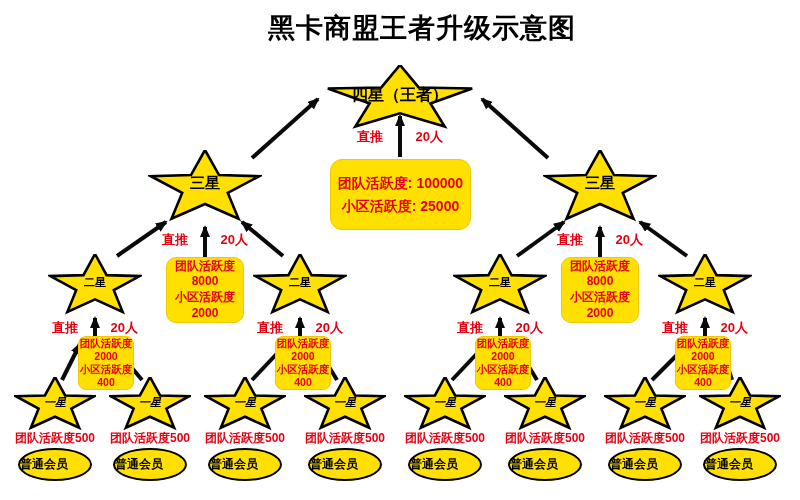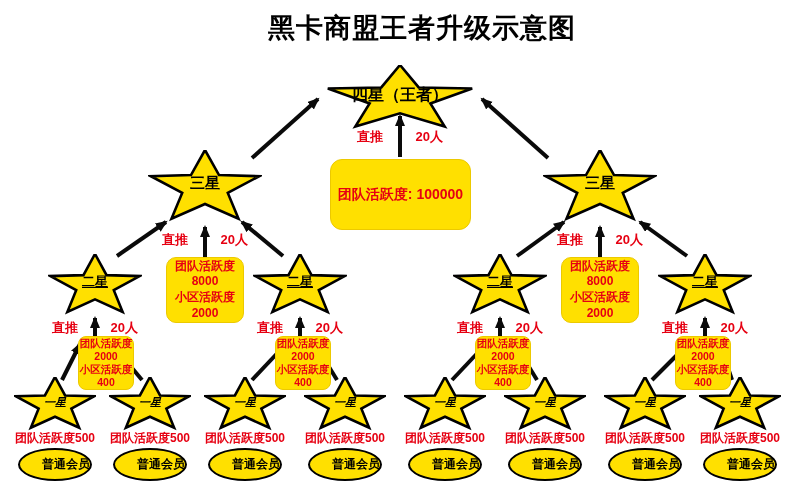--- a/index.html
+++ b/index.html
@@ -11,40 +11,40 @@
 
   .arrows { position:absolute; left:0; top:0; z-index:1; }
 
   .star { position:absolute; z-index:3; }
   .star svg { width:100%; height:100%; display:block; }
   .star-shape { fill:#FFE000; stroke:#000; stroke-width:2.6; }
   .star-label { position:absolute; left:50%; top:44%; transform:translate(-50%,-50%);
                 font-weight:bold; color:#000; white-space:nowrap; }
   .star.king .star-label { font-size:16px; }
   .star.s3 .star-label { font-size:15px; }
-  .star.s2 .star-label { font-size:13px;text-decoration:underline; }
+  .star.s2 .star-label { font-size:11px; }
   .star.s1 .star-label { font-size:11px;font-style:italic; }
 
   .box { position:absolute; z-index:2; background:#FFE000; border:1px solid #ecc900;
          color:#E60012; font-weight:bold; text-align:center;
          display:flex; flex-direction:column; justify-content:center; }
   .box.big { font-size:14px; line-height:1.6; border-radius:12px; }
   .box.mid { font-size:12px; line-height:1.3; border-radius:10px; }
   .box.small { font-size:10.5px; line-height:1.22; border-radius:8px; }
 
   .promo { position:absolute; z-index:4; width:86px; height:16px;
            display:flex; justify-content:space-between; align-items:center;
            color:#E60012; font-weight:bold; font-size:13px; white-space:nowrap; }
 
   .activity { position:absolute; z-index:2; width:96px; text-align:center;
               color:#E60012; font-weight:bold; font-size:12px; white-space:nowrap; }
 
   .member { position:absolute; z-index:2; width:74px; height:33px; background:#FFE000;
             border:2.5px solid #000; border-radius:50%;
-            display:flex; align-items:center; justify-content:flex-end;
+            display:flex; align-items:center; justify-content:flex-start;
             font-size:12px; font-weight:bold; color:#000; white-space:nowrap; }
 </style>
 </head>
 <body>
 
 <div class="canvas">
 
   <h1 class="title">黑卡商盟王者升级示意图</h1>
 
   <svg class="arrows" width="800" height="500">
@@ -73,20 +73,21 @@
       <line x1="337" y1="380" x2="315" y2="344" marker-end="url(#ah)"></line>
       <line x1="452" y1="380" x2="486" y2="344" marker-end="url(#ah)"></line>
       <line x1="537" y1="380" x2="515" y2="344" marker-end="url(#ah)"></line>
       <line x1="652" y1="380" x2="688" y2="344" marker-end="url(#ah)"></line>
       <line x1="732" y1="380" x2="720" y2="344" marker-end="url(#ah)"></line>
     </g>
   </svg>
 
   <div class="box big" style="left:330px;top:159px;width:141px;height:71px">
     <div>团队活跃度: 100000</div>
+    <div>小区活跃度: 25000</div>
   </div>
 
   <div class="box mid" style="left:166px;top:257px;width:78px;height:66px">
     <div>团队活跃度</div>
     <div>8000</div>
     <div>小区活跃度</div>
     <div>2000</div>
   </div>
   <div class="box mid" style="left:561px;top:257px;width:78px;height:66px">
     <div>团队活跃度</div>

